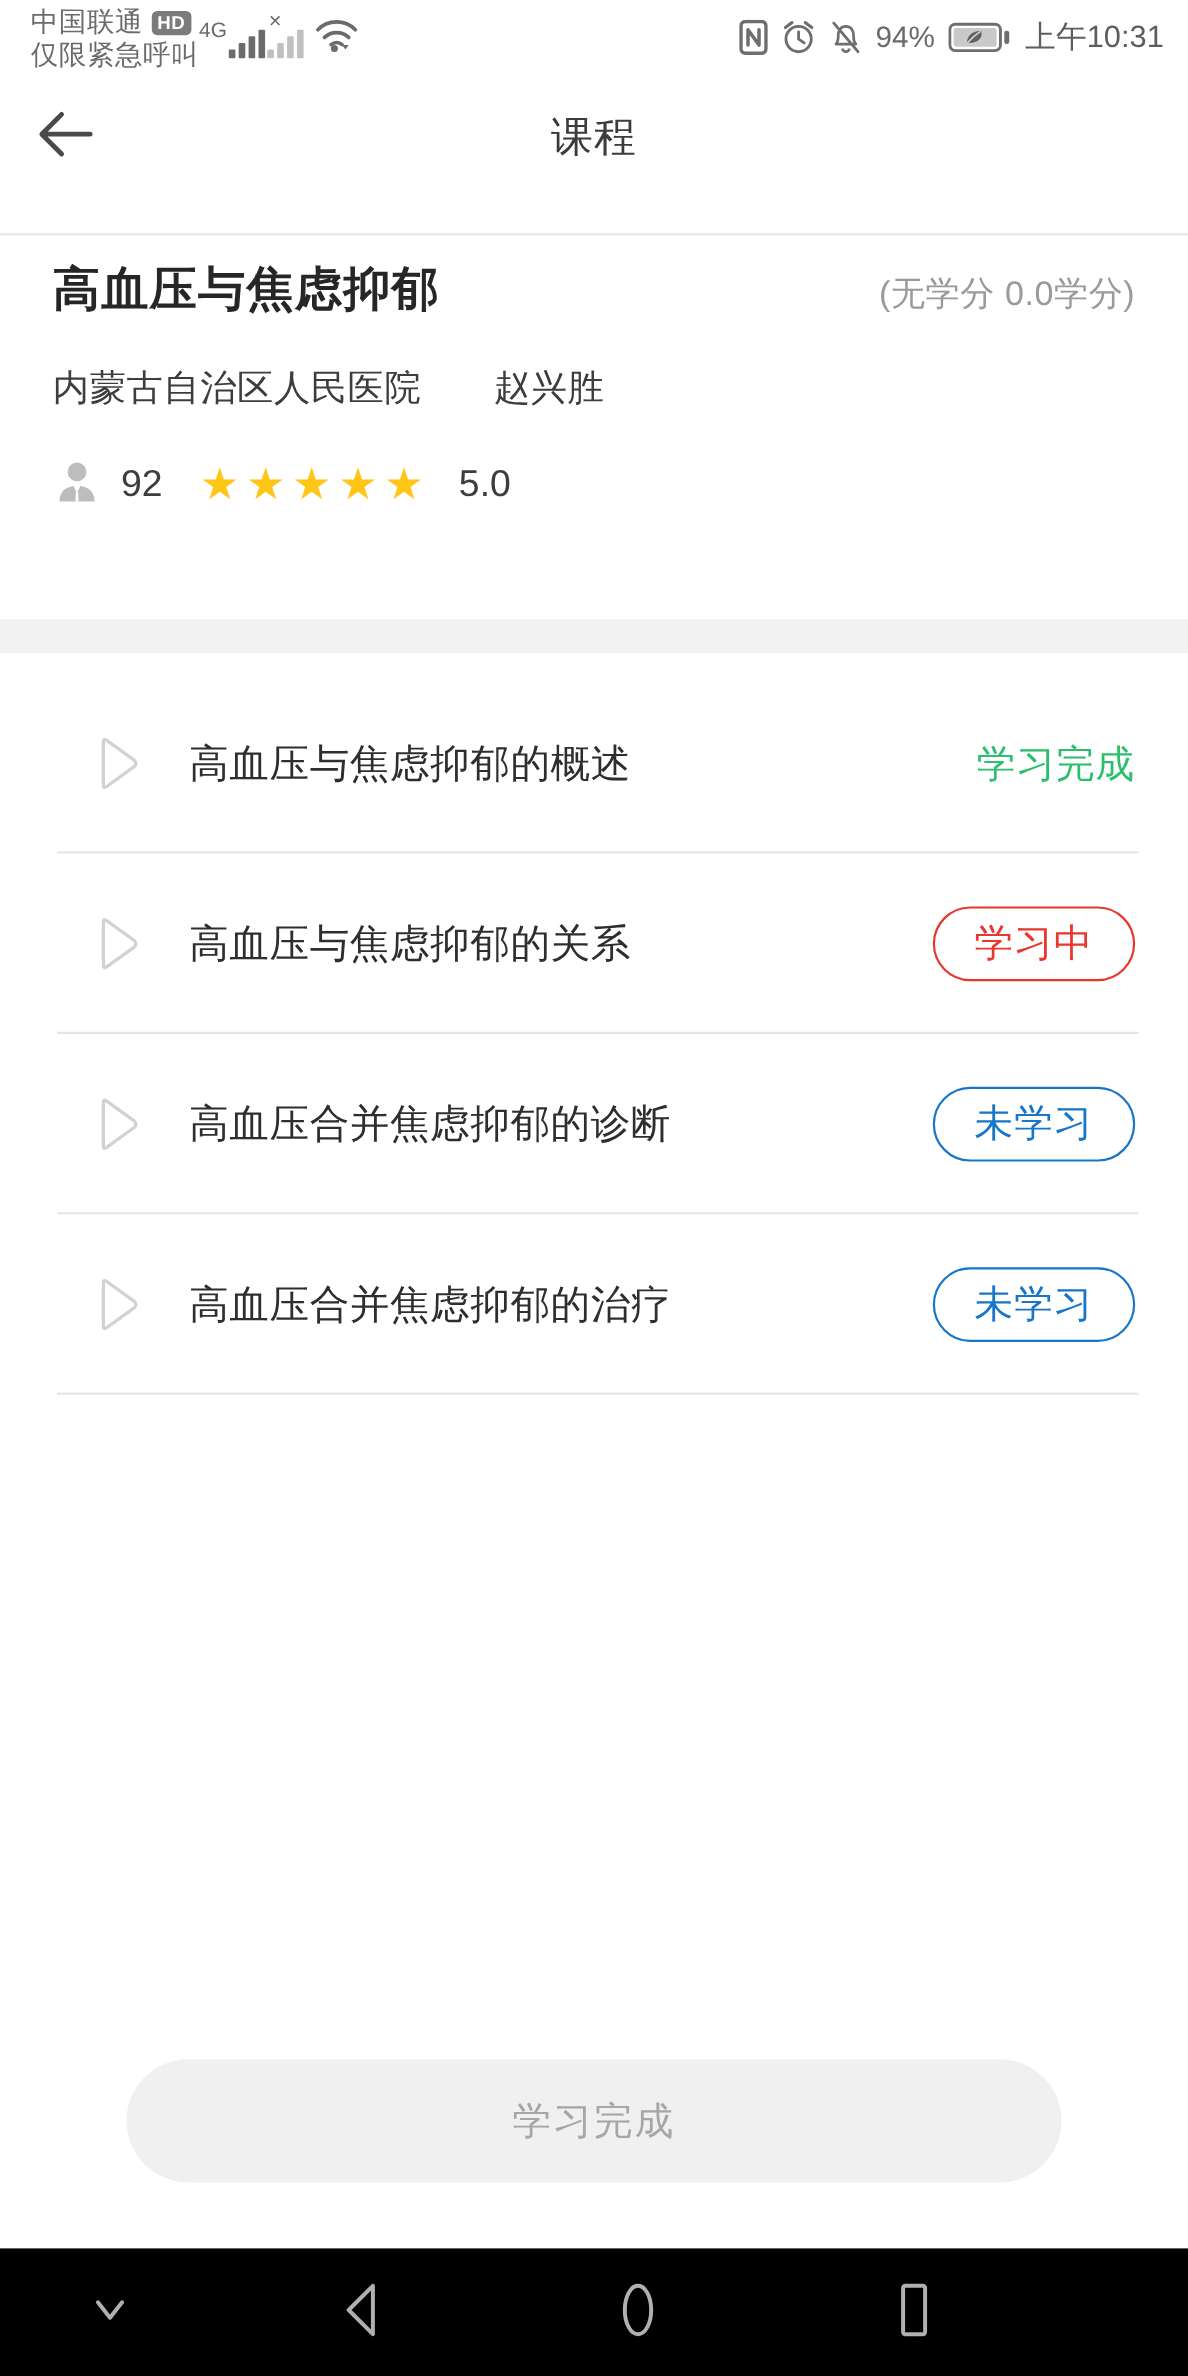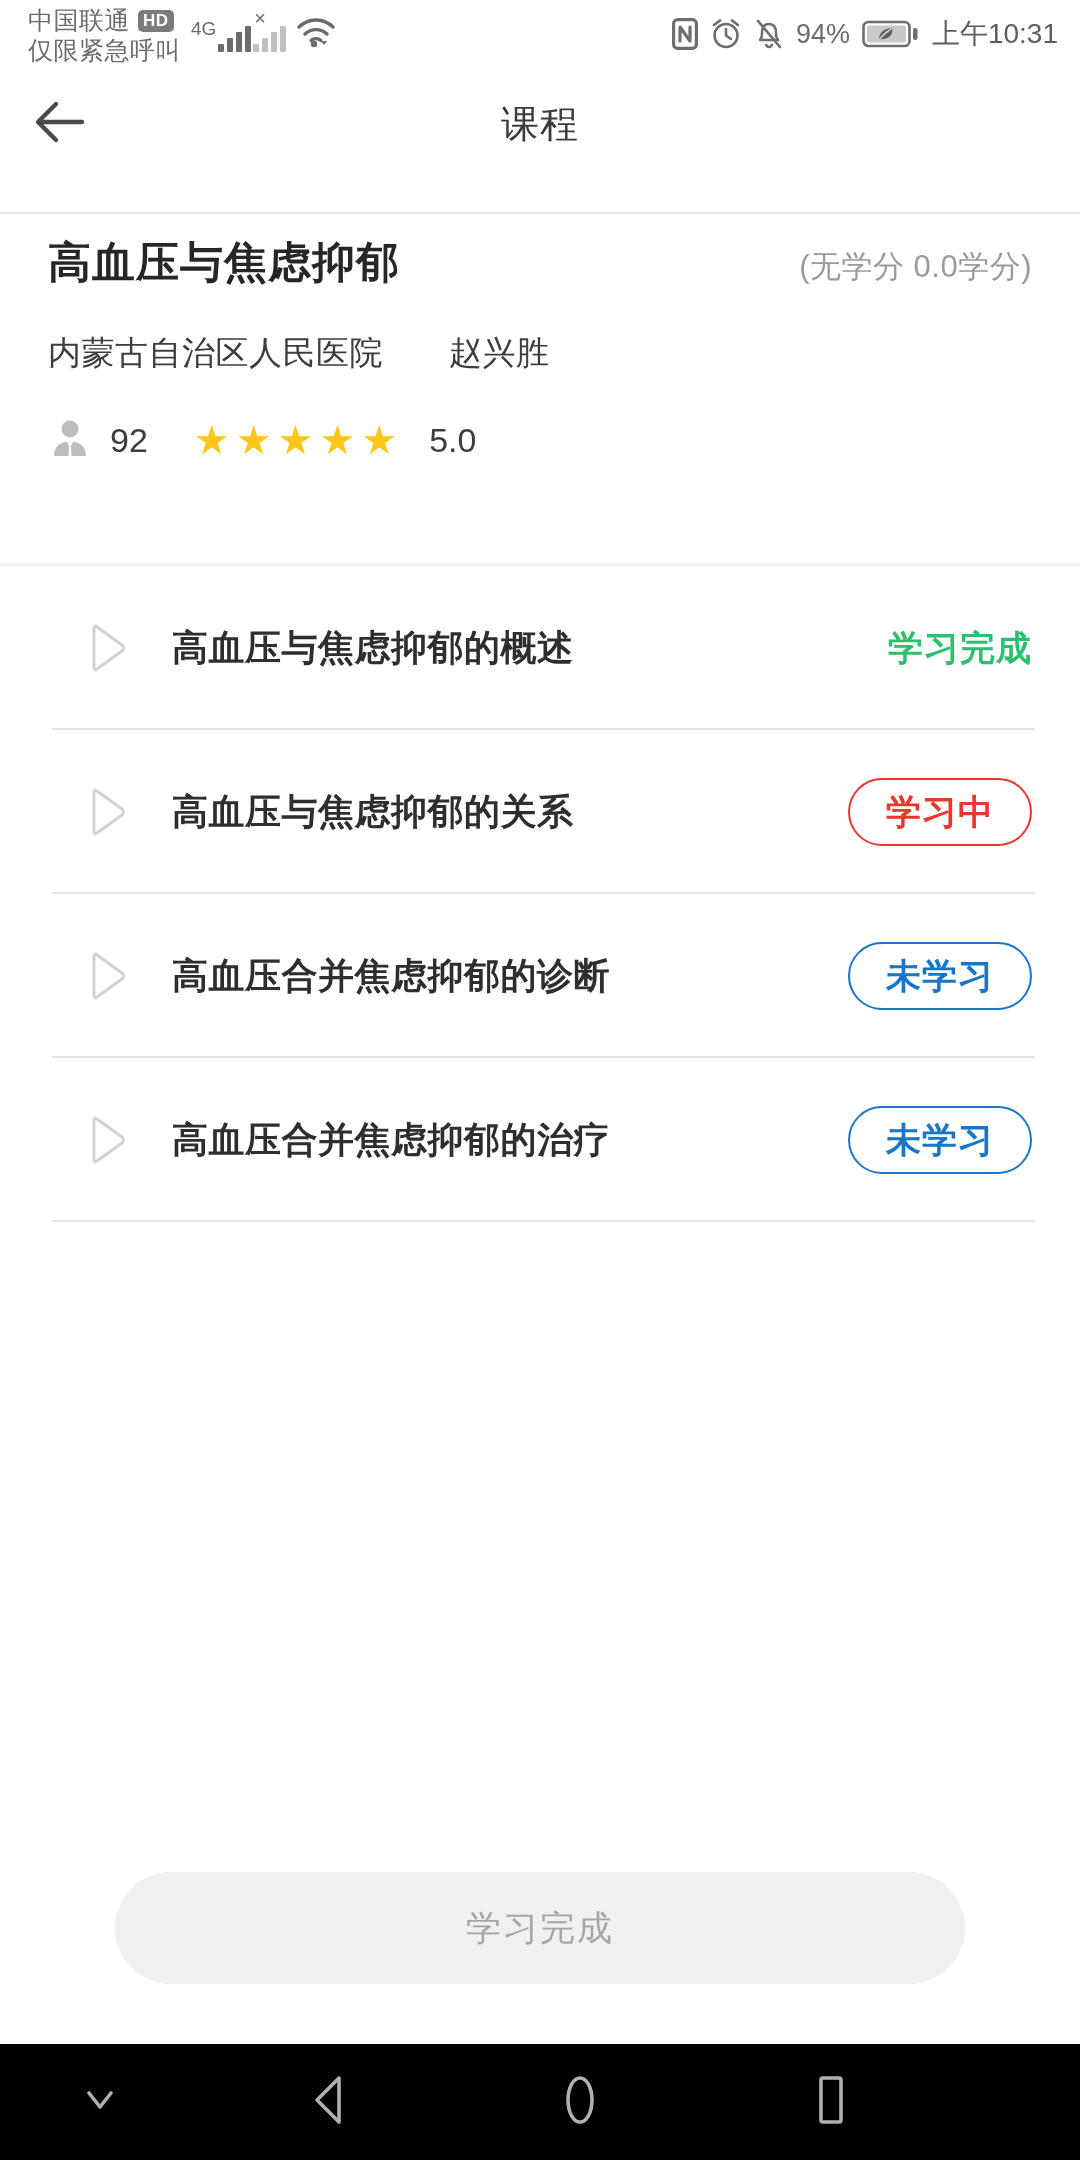--- a/index.html
+++ b/index.html
@@ -11,21 +11,21 @@
   }
   #screen { position:relative; width:1080px; height:2160px; background:#fff; }
 
   
   .statusbar {
     position:absolute; top:0; left:0; width:1080px; height:72px;
     display:flex; align-items:flex-start; justify-content:space-between;
     padding:6px 22px 0 28px;
     color:#6e6e6e;
   }
-  .sb-left { display:flex; align-items:flex-start; gap:10px; }
+  .sb-left { display:flex; align-items:flex-start; }
   .carrier-block { display:flex; flex-direction:column; line-height:1.18; }
   .carrier-row { display:flex; align-items:center; gap:8px; }
   .carrier-name { font-size:25px; color:#6b6b6b; letter-spacing:0.5px; }
   .hd-badge {
     font-size:17px; font-weight:bold; color:#ffffff; background:#7b7b7b;
     border-radius:5px; padding:0px 5px 1px 5px; line-height:1.25;
     letter-spacing:0.5px;
   }
   .emergency { font-size:25px; color:#6b6b6b; letter-spacing:0.5px; }
   .sig-group { display:flex; align-items:flex-end; gap:2px; padding-top:10px; }
@@ -57,30 +57,30 @@
 
   
   .course-head { position:absolute; top:214px; left:0; width:1080px; padding:0 48px; }
   .title-row { display:flex; align-items:baseline; justify-content:space-between; padding-top:20px; }
   .course-title { font-size:43px; font-weight:bold; color:#262626; letter-spacing:1px; }
   .credits { font-size:31px; color:#9a9a9a; letter-spacing:0.5px; }
   .org-row { display:flex; align-items:baseline; gap:66px; padding-top:39px; }
   .org-name { font-size:33px; color:#3d3d3d; letter-spacing:0.5px; }
   .teacher { font-size:33px; color:#3d3d3d; letter-spacing:0.5px; }
   .stats-row { display:flex; align-items:center; gap:14px; padding-top:40px; }
-  .learner-count { font-size:34px; color:#3d3d3d; margin-left:4px; margin-right:32px; }
+  .learner-count { font-size:34px; color:#3d3d3d; margin-left:4px; margin-right:20px; }
   .stars { display:flex; gap:6px; align-items:center; }
   .star { font-size:40px; color:#ffc517; line-height:1; }
   .rating-value { font-size:34px; color:#3d3d3d; margin-left:18px; }
 
   
   .band { position:absolute; top:563px; left:0; width:1080px; height:31px; background:#f2f2f2; }
 
   
-  .lesson-list { position:absolute; top:566px; left:0; width:1080px;font-weight:bold; }
+  .lesson-list { position:absolute; top:612px; left:0; width:1080px; }
   .lesson {
     position:relative; height:164px; display:flex; align-items:center;
     padding:0 48px 0 84px; background:#fff;
   }
   .play-icon { width:46px; flex:0 0 46px; display:flex; align-items:center; }
   .lesson-title { font-size:36px; color:#2e2e2e; margin-left:42px; letter-spacing:0.5px; flex:1; }
   .status-slot { display:flex; justify-content:flex-end; min-width:250px; }
   .status-text { font-size:35px; letter-spacing:1px; }
   .status-pill {
     font-size:35px; letter-spacing:1px; border:2px solid; border-radius:50px;

